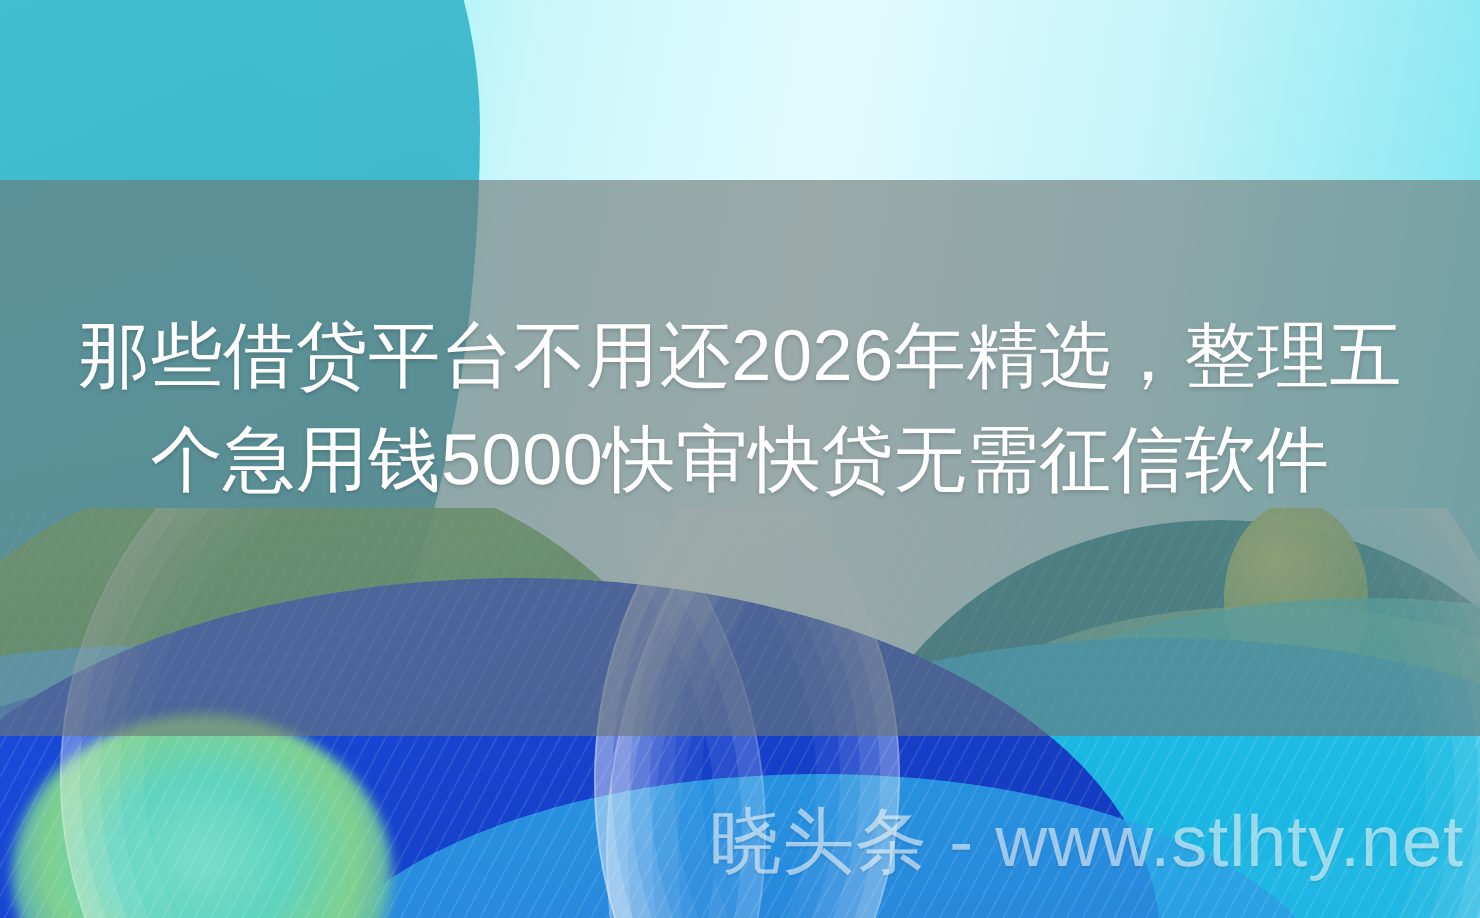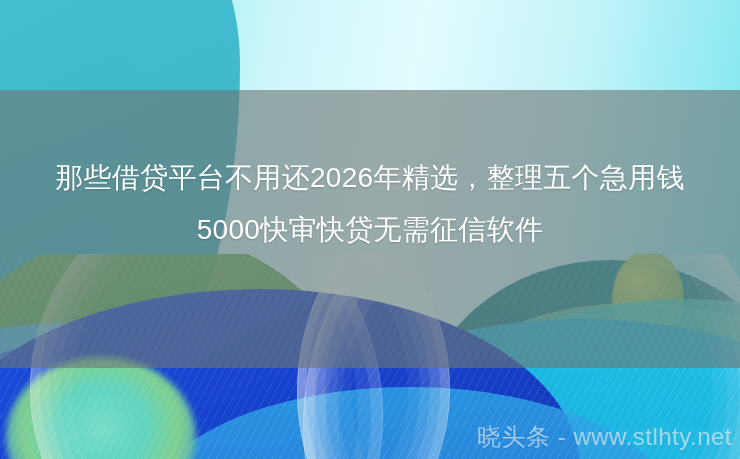--- a/index.html
+++ b/index.html
@@ -283,34 +283,34 @@
   
   .headline {
     position: absolute;
     left: 0;
     right: 0;
     top: 152px;
     padding: 0 24px;
     box-sizing: border-box;
     text-align: center;
     color: #ffffff;
-    font-size: 28px;
+    font-size: 36px;
     line-height: 52px;
     letter-spacing: .3px;
     font-weight: 400;
     text-shadow: 0 1px 2px rgba(0,0,0,.18);
     white-space: pre-wrap;
   }
 
   
   .watermark {
     position: absolute;
     right: 8px;
-    bottom: 10px;
-    font-size: 24px;
+    bottom: 20px;
+    font-size: 36px;
     line-height: 1;
     color: rgba(255,255,255,.56);
     letter-spacing: .5px;
     white-space: nowrap;
     text-shadow: 0 1px 1px rgba(0,0,0,.08);
   }
 </style>
 </head>
 <body>
 

